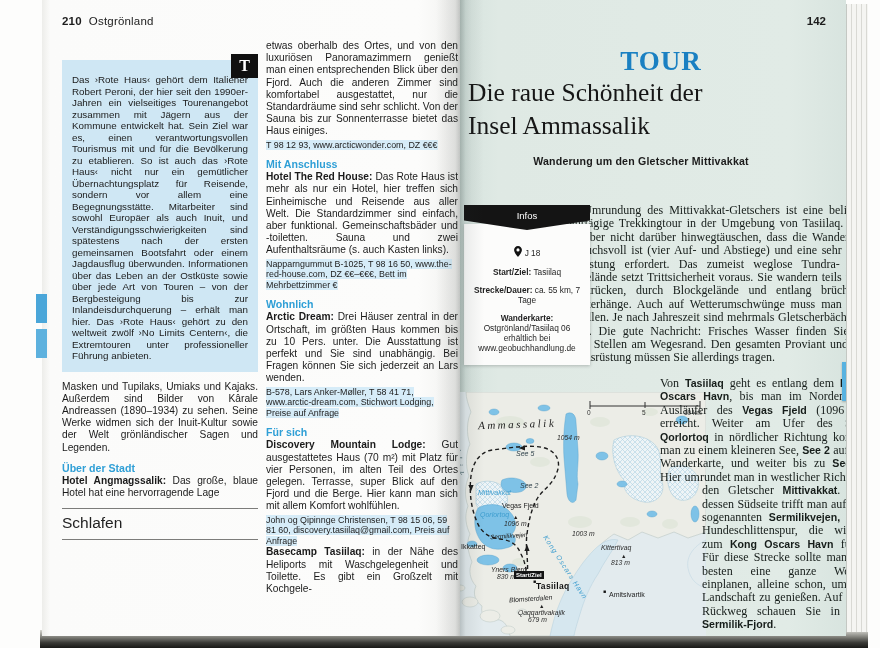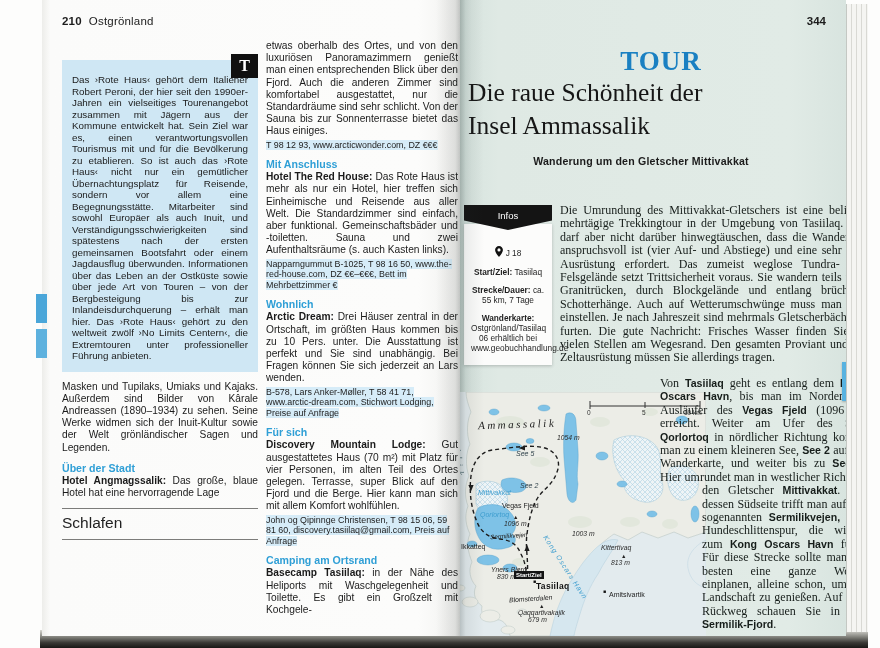--- a/index.html
+++ b/index.html
@@ -47,21 +47,21 @@
 
   
   .pr-header { position:absolute; right:20px; top:15px; font-size:11.5px; font-weight:bold; color:#1c1c1c; z-index:4; }
   .kicker { position:absolute; left:0; width:100%; top:46px; text-align:center; z-index:4;
     font-family:"Liberation Serif",serif; font-weight:bold; font-size:27px; letter-spacing:1px; color:#1a80c2; transform:translateX(8px); }
   .rtitle { position:absolute; left:0; width:100%; top:76px; text-align:left; z-index:4;
     font-family:"Liberation Serif",serif; font-size:25.5px; line-height:33px; color:#161616; transform:translateX(8px); }
   .rsub { position:absolute; left:0; width:100%; top:155px; text-align:center; z-index:4;
     font-size:10.6px; font-weight:bold; color:#1b1b1b; transform:translateX(-12px); letter-spacing:.2px; }
 
-  .infosbox { position:absolute; left:4px; top:205px; width:88px; z-index:4; }
+  .infosbox { position:absolute; left:4px; top:205px; width:126px; z-index:4; }
   .ib-ribbon { position:relative; z-index:2; background:#141414; color:#fff; text-align:center;
     font-size:9.5px; padding:5px 0 9px 0; clip-path:polygon(0 0,100% 0,100% 62%,50% 100%,0 62%); }
   .ib-body { background:#fcfcfb; margin-top:-6px; padding:14px 7px 12px 7px; text-align:center;
     font-size:8.3px; line-height:10px; color:#1f1f1f; box-shadow:0 1px 3px rgba(30,40,38,.25); }
   .ib-row { margin-top:8px; }
   .ib-row b { display:inline; }
   .ib-grid { display:flex; align-items:center; justify-content:center; gap:3px; }
 
   .rtext { position:absolute; left:100px; top:204px; width:307px; z-index:3; }
   .rp { font-family:"Liberation Serif",serif; font-size:12px; line-height:13.4px; text-align:justify; color:#161d1a; }
@@ -136,28 +136,27 @@
       <p class="small"><span class="hl">B-578, Lars Anker-Møller, T 58 41 71, www.arctic-dream.com, Stichwort Lodging, Preise auf Anfrage</span></p>
     </div>
 
     <div>
       <div class="sec-head">Für sich</div>
       <p class="body"><span class="lead">Discovery Mountain Lodge:</span> <span>Gut ausgestattetes Haus (70 m²) mit Platz für vier Personen, im alten Teil des Ortes gelegen. Terrasse, super Blick auf den Fjord und die Berge. Hier kann man sich mit allem Komfort wohlfühlen.</span></p>
       <p class="small"><span class="hl">John og Qipinnge Christensen, T 98 15 06, 59 81 60, discovery.tasiilaq@gmail.com, Preis auf Anfrage</span></p>
     </div>
 
     <div>
-      <div class="sec-head">Camping am Ortsrand</div>
       <p class="body"><span class="lead">Basecamp Tasiilaq:</span> <span>in der Nähe des Heliports mit Waschgelegenheit und Toilette. Es gibt ein Großzelt mit Kochgele-</span></p>
     </div>
   </div>
 </div>
 
 <div class="page page-right">
-  <div class="pr-header">344</div>
+  <div class="pr-header">142</div>
   <div class="kicker">TOUR</div>
   <div class="rtitle">
     <span>Die raue Schönheit der</span><br>
     <span>Insel Ammassalik</span>
   </div>
   <div class="rsub">Wanderung um den Gletscher Mittivakkat</div>
 
   <div class="infosbox">
     <div class="ib-ribbon">Infos</div>
     <div class="ib-body">

